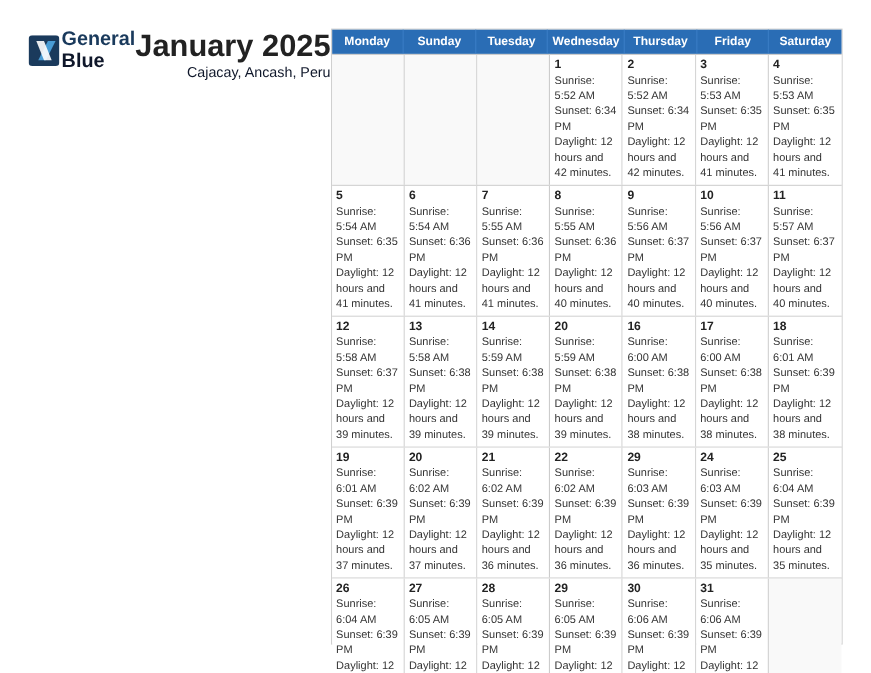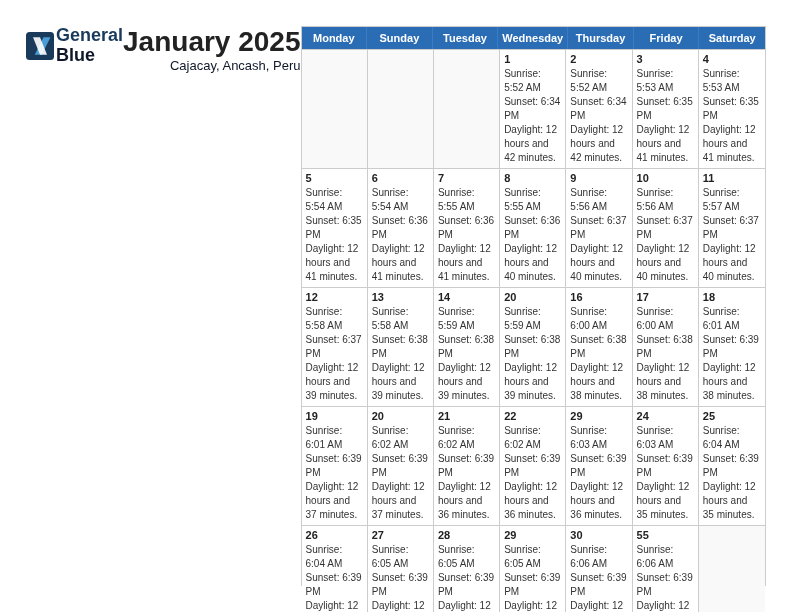--- a/index.html
+++ b/index.html
@@ -263,20 +263,20 @@
           </div>
           <div class="day-cell">
             <div class="day-num">29</div>
             <div class="day-info">Sunrise: 6:05 AM<br>Sunset: 6:39 PM<br>Daylight: 12 hours and 33 minutes.</div>
           </div>
           <div class="day-cell">
             <div class="day-num">30</div>
             <div class="day-info">Sunrise: 6:06 AM<br>Sunset: 6:39 PM<br>Daylight: 12 hours and 33 minutes.</div>
           </div>
           <div class="day-cell">
-            <div class="day-num">55</div>
+            <div class="day-num">31</div>
             <div class="day-info">Sunrise: 6:06 AM<br>Sunset: 6:39 PM<br>Daylight: 12 hours and 32 minutes.</div>
           </div>
           <div class="day-cell empty"></div>
         </div>
       </div>
   </div>
 </div>
 
 </body></html>

